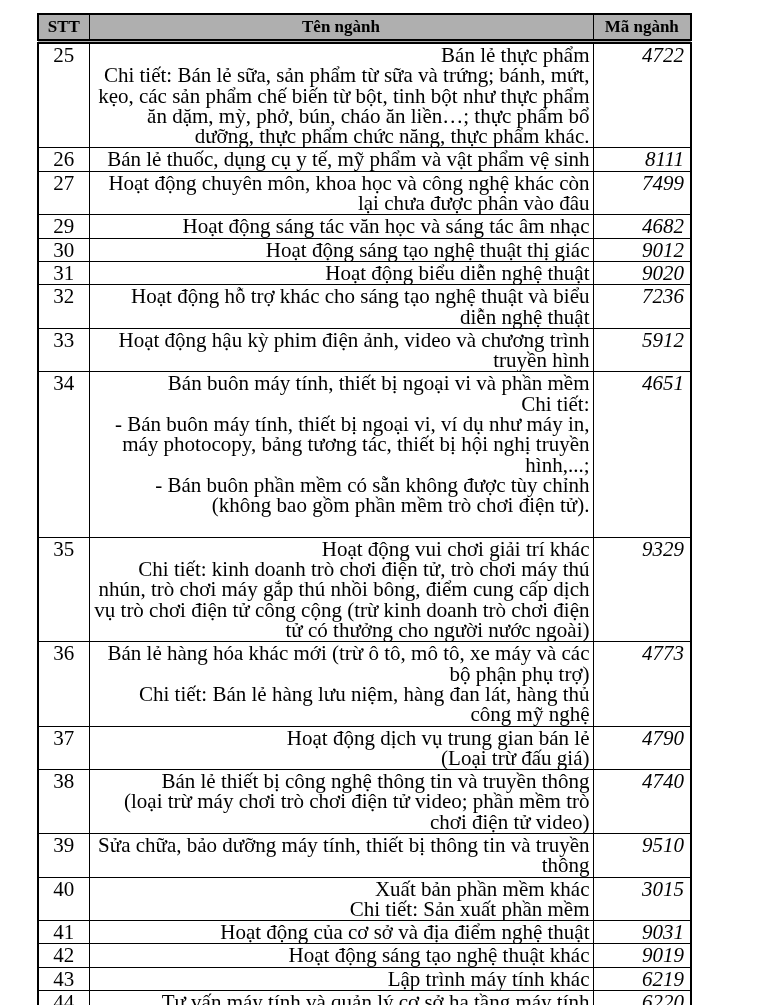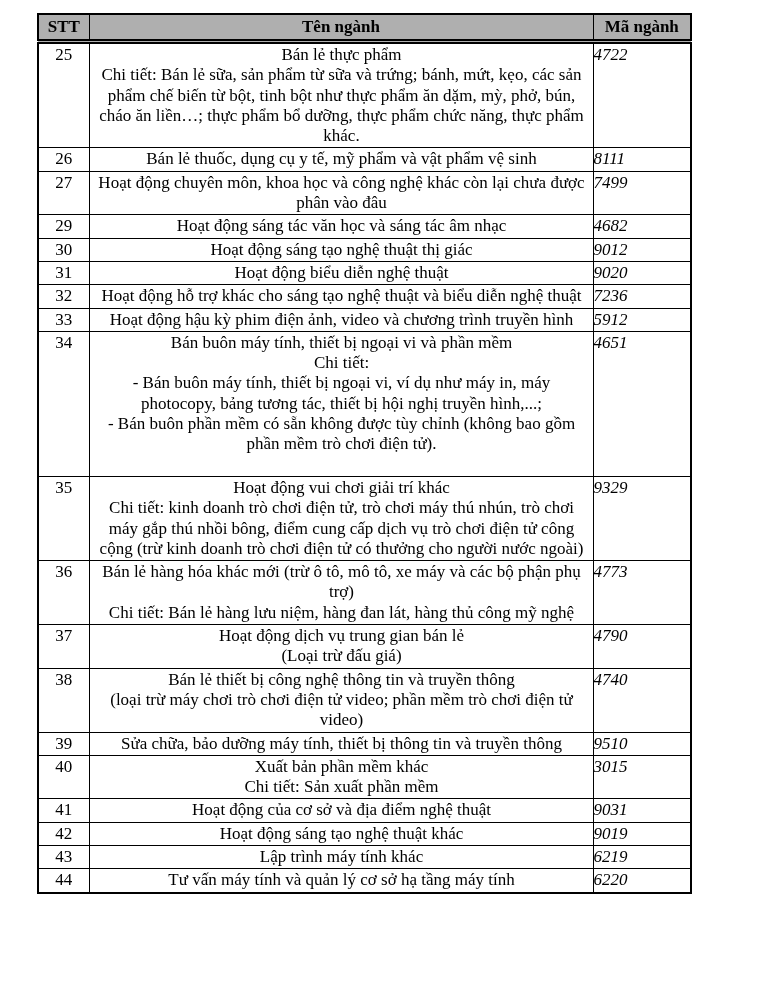--- a/index.html
+++ b/index.html
@@ -35,36 +35,36 @@
     border-bottom: 5px double #000000;
     font-weight: bold;
     font-size: 17px;
     line-height: 20px;
     padding: 2px 2px;
     text-align: center;
   }
   td {
     border: 1.5px solid #000000;
     vertical-align: top;
-    font-size: 17px;
+    font-size: 21px;
     line-height: 20.3px;
-    padding: 1px 0;
+    padding: 1px 6px;
     font-family: Liberation Serif, serif;
   }
   td.stt {
     text-align: center;
   }
   td.name {
-    text-align: center;
+    text-align: right;
     padding-left: 4px;
     padding-right: 3px;
     white-space: pre-line;
   }
   td.code {
-    text-align: left;
+    text-align: right;
     font-style: italic;
     margin-left: 37px;
   }
 </style>
 </head>
 <body>
 
 <div class="page">
   <table class="industry-table">
     <colgroup>

